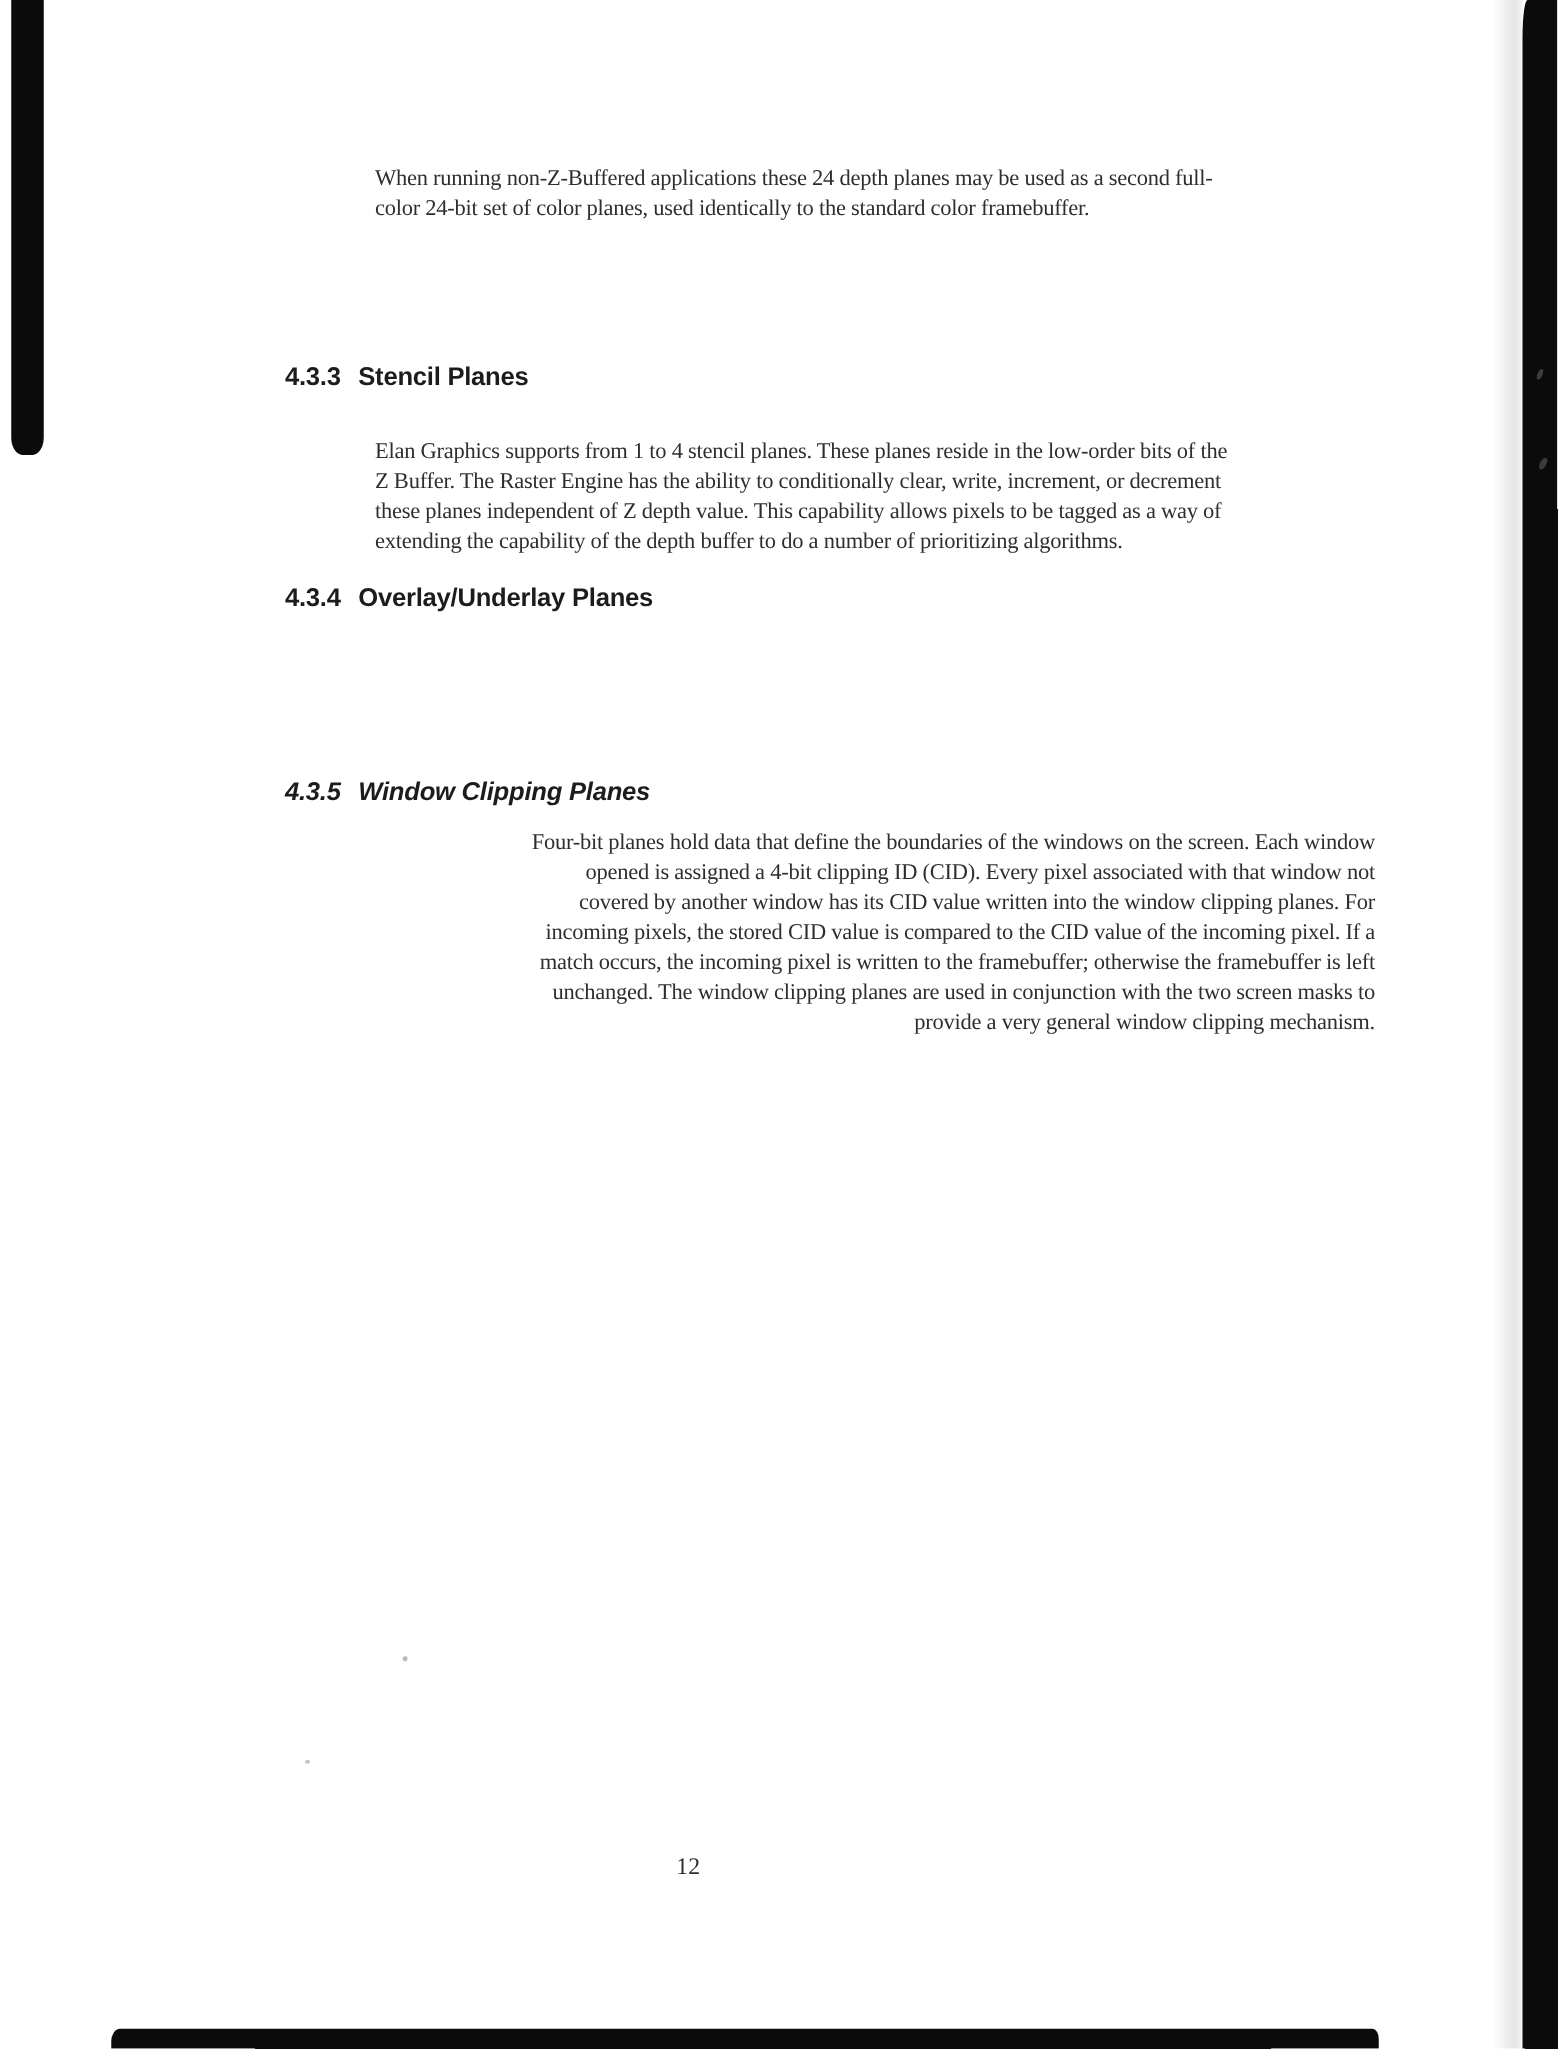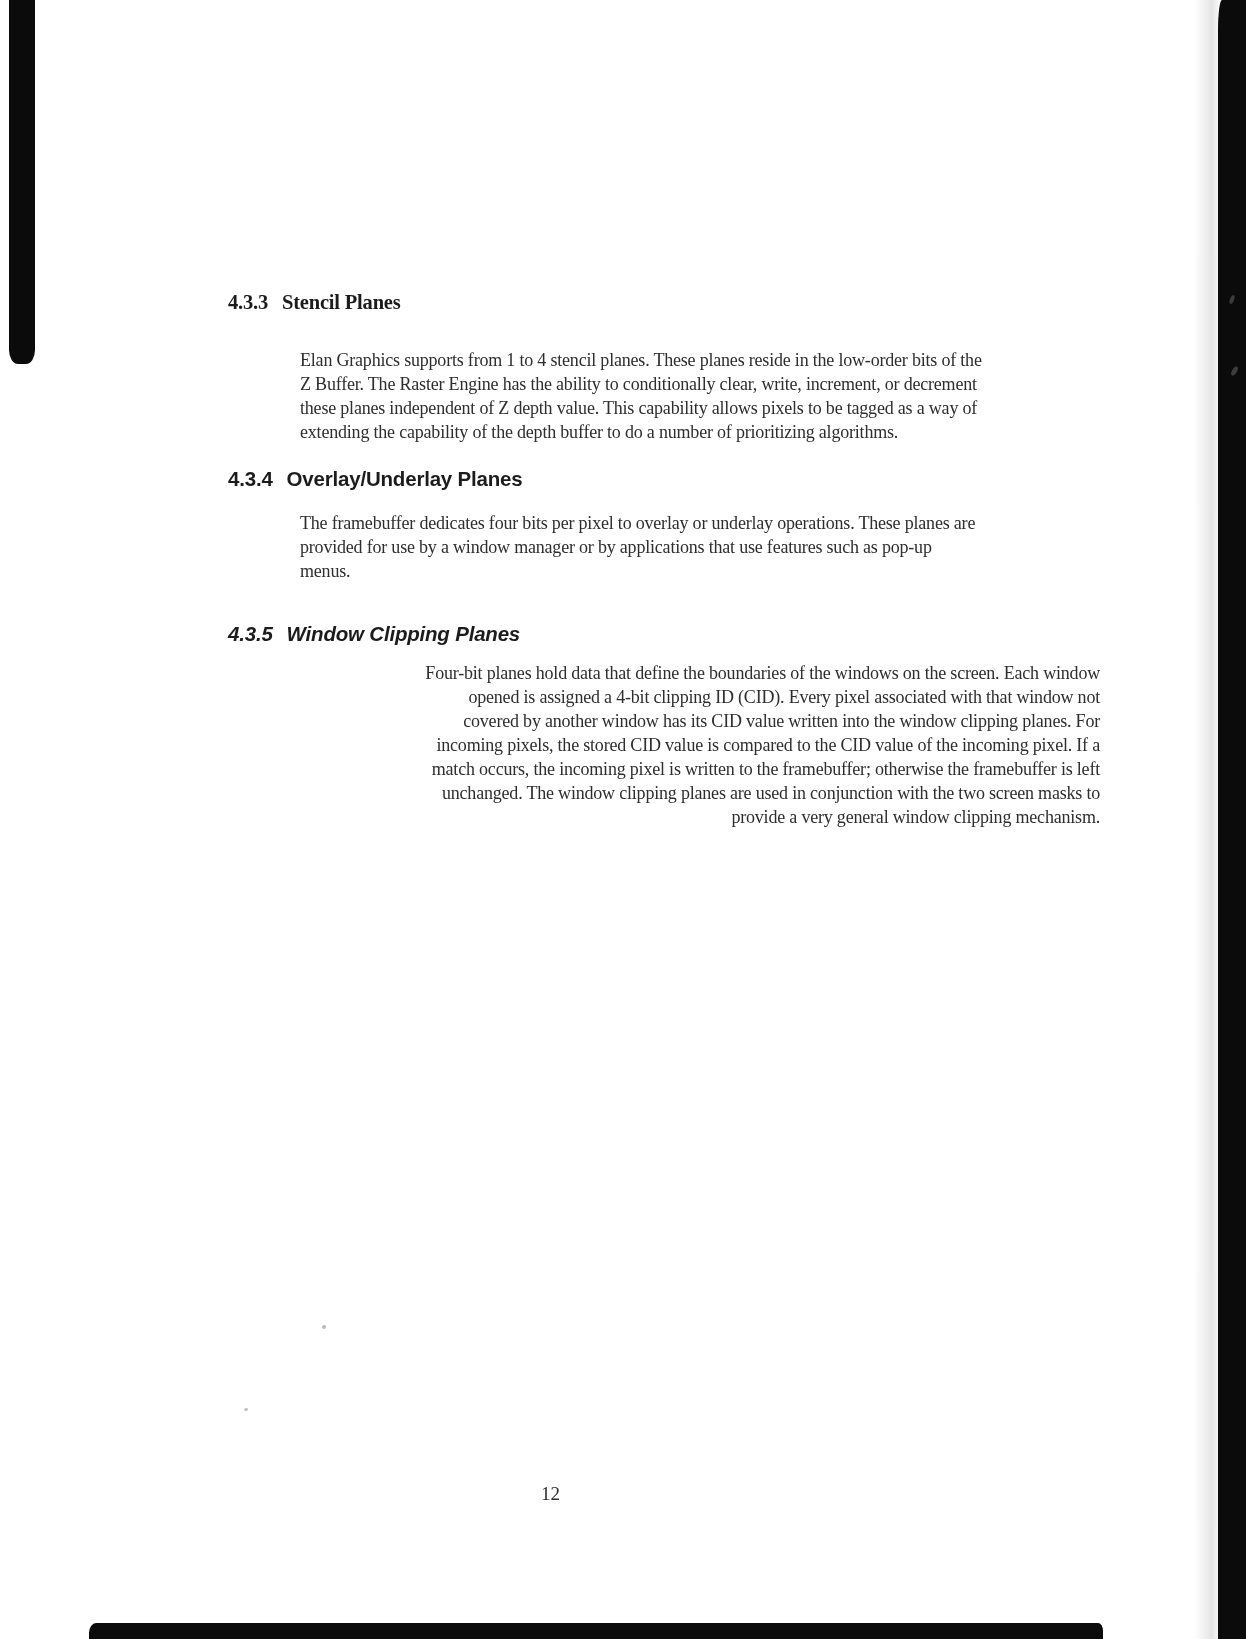--- a/index.html
+++ b/index.html
@@ -88,34 +88,33 @@
 
   <div class="scan-bar scan-bar-left"></div>
   <div class="scan-shadow"></div>
   <div class="scan-bar scan-bar-right"></div>
   <div class="scan-bar scan-bar-bottom"></div>
   <div class="scan-speck speck-1"></div>
   <div class="scan-speck speck-2"></div>
   <div class="scan-speck speck-3"></div>
   <div class="scan-speck speck-4"></div>
 
+  <p class="body-text" style="top:130px;">When running non-Z-Buffered applications these 24 depth planes may be used as a second full-
+color 24-bit set of color planes, used identically to the standard color framebuffer.</p>
 
 
-  <h3 class="section-heading" style="top:290px;font-family:Liberation Serif, serif;"><span class="sec-num">4.3.3</span><span>Stencil Planes</span></h3>
+  <h3 class="section-heading" style="top:290px;"><span class="sec-num">4.3.3</span><span>Stencil Planes</span></h3>
 
   <p class="body-text" style="top:328px;margin-top:20px;">Elan Graphics supports from 1 to 4 stencil planes. These planes reside in the low-order bits of the
 Z Buffer. The Raster Engine has the ability to conditionally clear, write, increment, or decrement
 these planes independent of Z depth value. This capability allows pixels to be tagged as a way of
 extending the capability of the depth buffer to do a number of prioritizing algorithms.</p>
 
   <h3 class="section-heading" style="top:467px;"><span class="sec-num">4.3.4</span><span>Overlay/Underlay Planes</span></h3>
 
-  <p class="body-text" style="top:511px;">The framebuffer dedicates four bits per pixel to overlay or underlay operations. These planes are
-provided for use by a window manager or by applications that use features such as pop-up
-menus.</p>
 
   <h3 class="section-heading" style="top:622px;font-style:italic;"><span class="sec-num">4.3.5</span><span>Window Clipping Planes</span></h3>
 
   <p class="body-text" style="top:661px;text-align:right;">Four-bit planes hold data that define the boundaries of the windows on the screen. Each window
 opened is assigned a 4-bit clipping ID (CID). Every pixel associated with that window not
 covered by another window has its CID value written into the window clipping planes. For
 incoming pixels, the stored CID value is compared to the CID value of the incoming pixel. If a
 match occurs, the incoming pixel is written to the framebuffer; otherwise the framebuffer is left
 unchanged. The window clipping planes are used in conjunction with the two screen masks to
 provide a very general window clipping mechanism.</p>

